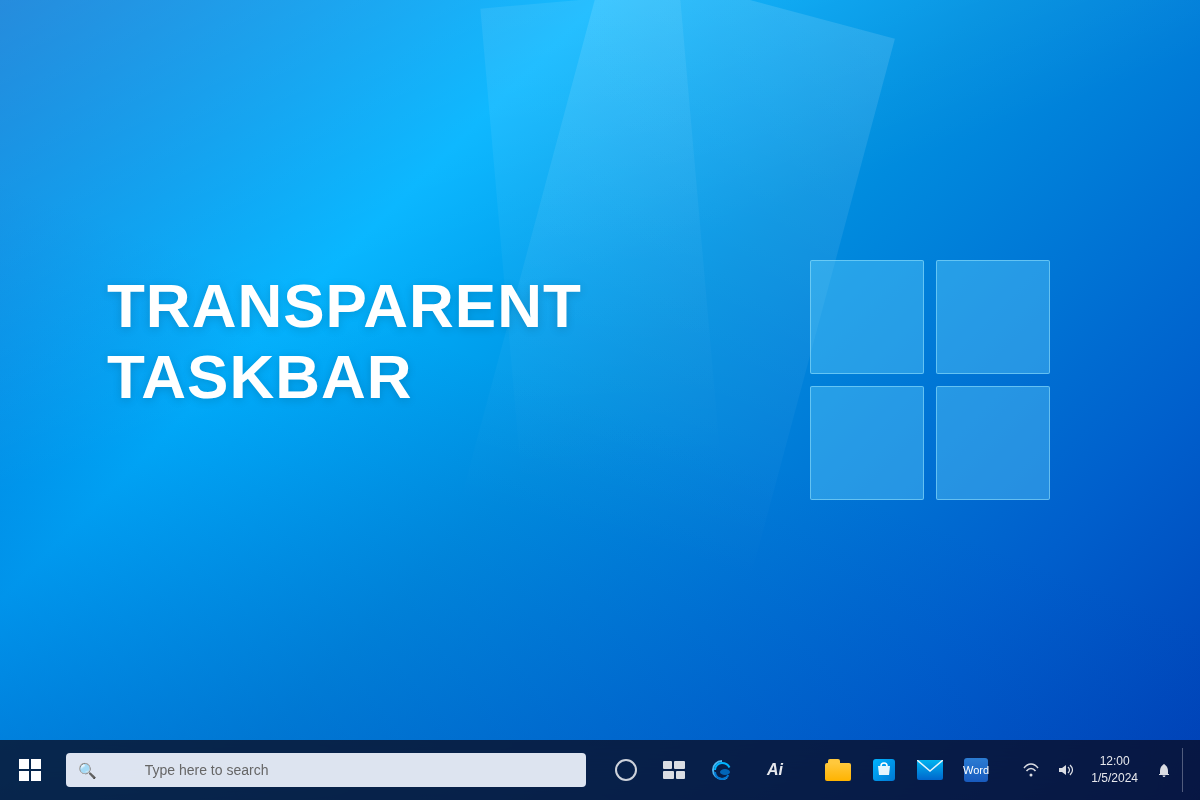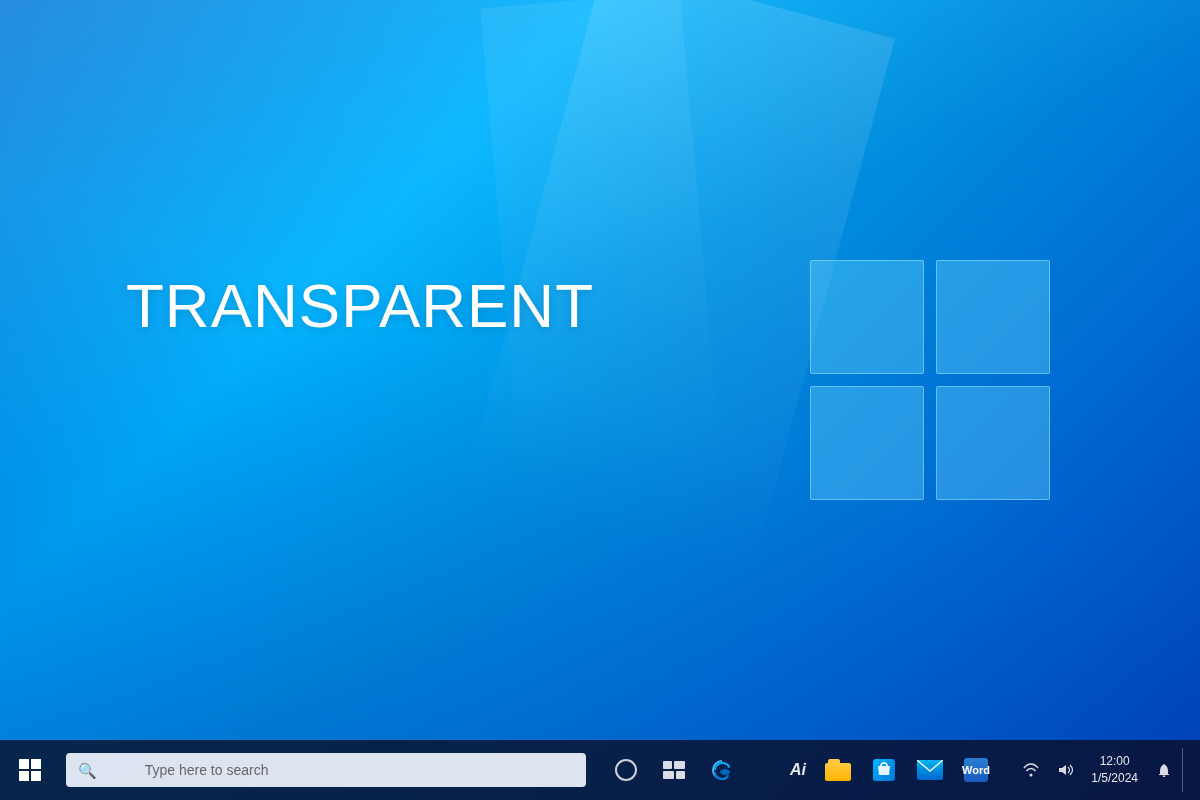--- a/index.html
+++ b/index.html
@@ -52,24 +52,24 @@
       left: 40%;
       background: linear-gradient(180deg, rgba(255,255,255,0.08) 0%, transparent 60%);
       transform: rotate(-5deg);
       width: 200px;
     }
 
     
     #desktop-title {
       position: absolute;
       top: 270px;
-      left: 126px;
+      left: 107px;
       color: white;
       font-size: 62px;
-      font-weight: 400;
+      font-weight: 700;
       line-height: 1.15;
       text-shadow: 0 2px 10px rgba(0,0,0,0.15);
       letter-spacing: 1px;
     }
 
     
     #win-logo-desktop {
       position: absolute;
       top: 260px;
       right: 150px;
@@ -286,21 +286,21 @@
       padding: 0 8px;
       cursor: pointer;
     }
 
     
     #ai-button {
       width: 62px;
       height: 44px;
       display: flex;
       align-items: center;
-      justify-content: flex-end;
+      justify-content: center;
       cursor: pointer;
       color: rgba(255,255,255,0.9);
       font-size: 14px;
       font-weight: 600;
       font-style: italic;
     }
 
     
     .win-flag svg {
       width: 22px;
@@ -310,20 +310,21 @@
 </head>
 <body>
 
 <div id="desktop">
 
   <div class="light-beam beam1"></div>
   <div class="light-beam beam2"></div>
 
   <div id="desktop-title">
     <div>TRANSPARENT</div>
+    <div>TASKBAR</div>
   </div>
 
   <div id="win-logo-desktop">
     <div class="win-logo-grid">
       <div class="win-logo-pane"></div>
       <div class="win-logo-pane"></div>
       <div class="win-logo-pane"></div>
       <div class="win-logo-pane"></div>
     </div>
   </div>
@@ -402,21 +403,21 @@
             <linearGradient id="mailGrad" x1="0" y1="0" x2="0" y2="1">
               <stop offset="0%" stop-color="#00b4f0"></stop>
               <stop offset="100%" stop-color="#0066cc"></stop>
             </linearGradient>
           </defs>
         </svg>
       </div>
 
       <div class="app-icon" title="Microsoft Word">
         <div class="word-icon">
-          <span style="font-size:11px; font-weight:700;">Word</span>
+          <span style="font-size:11px; font-weight:400;">Word</span>
         </div>
       </div>
 
     </div>
 
     <div id="system-tray">
 
       <div class="tray-icon" title="Network">
         <svg width="16" height="16" viewBox="0 0 16 16">
           <path d="M1 6c1.9-2.5 4.6-4 7-4s5.1 1.5 7 4" fill="none" stroke="rgba(255,255,255,0.85)" stroke-width="1.5"></path>

